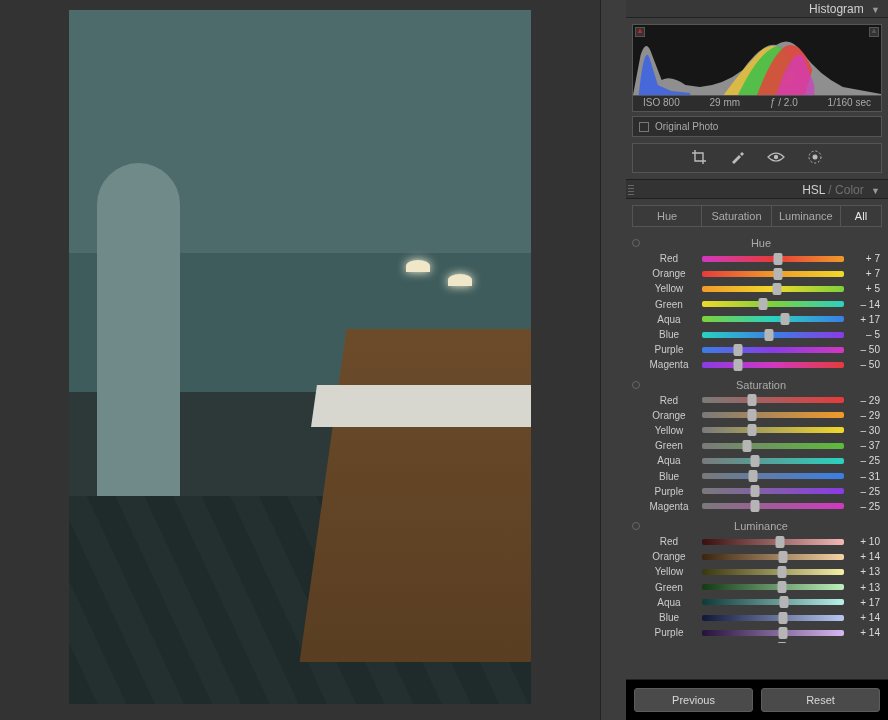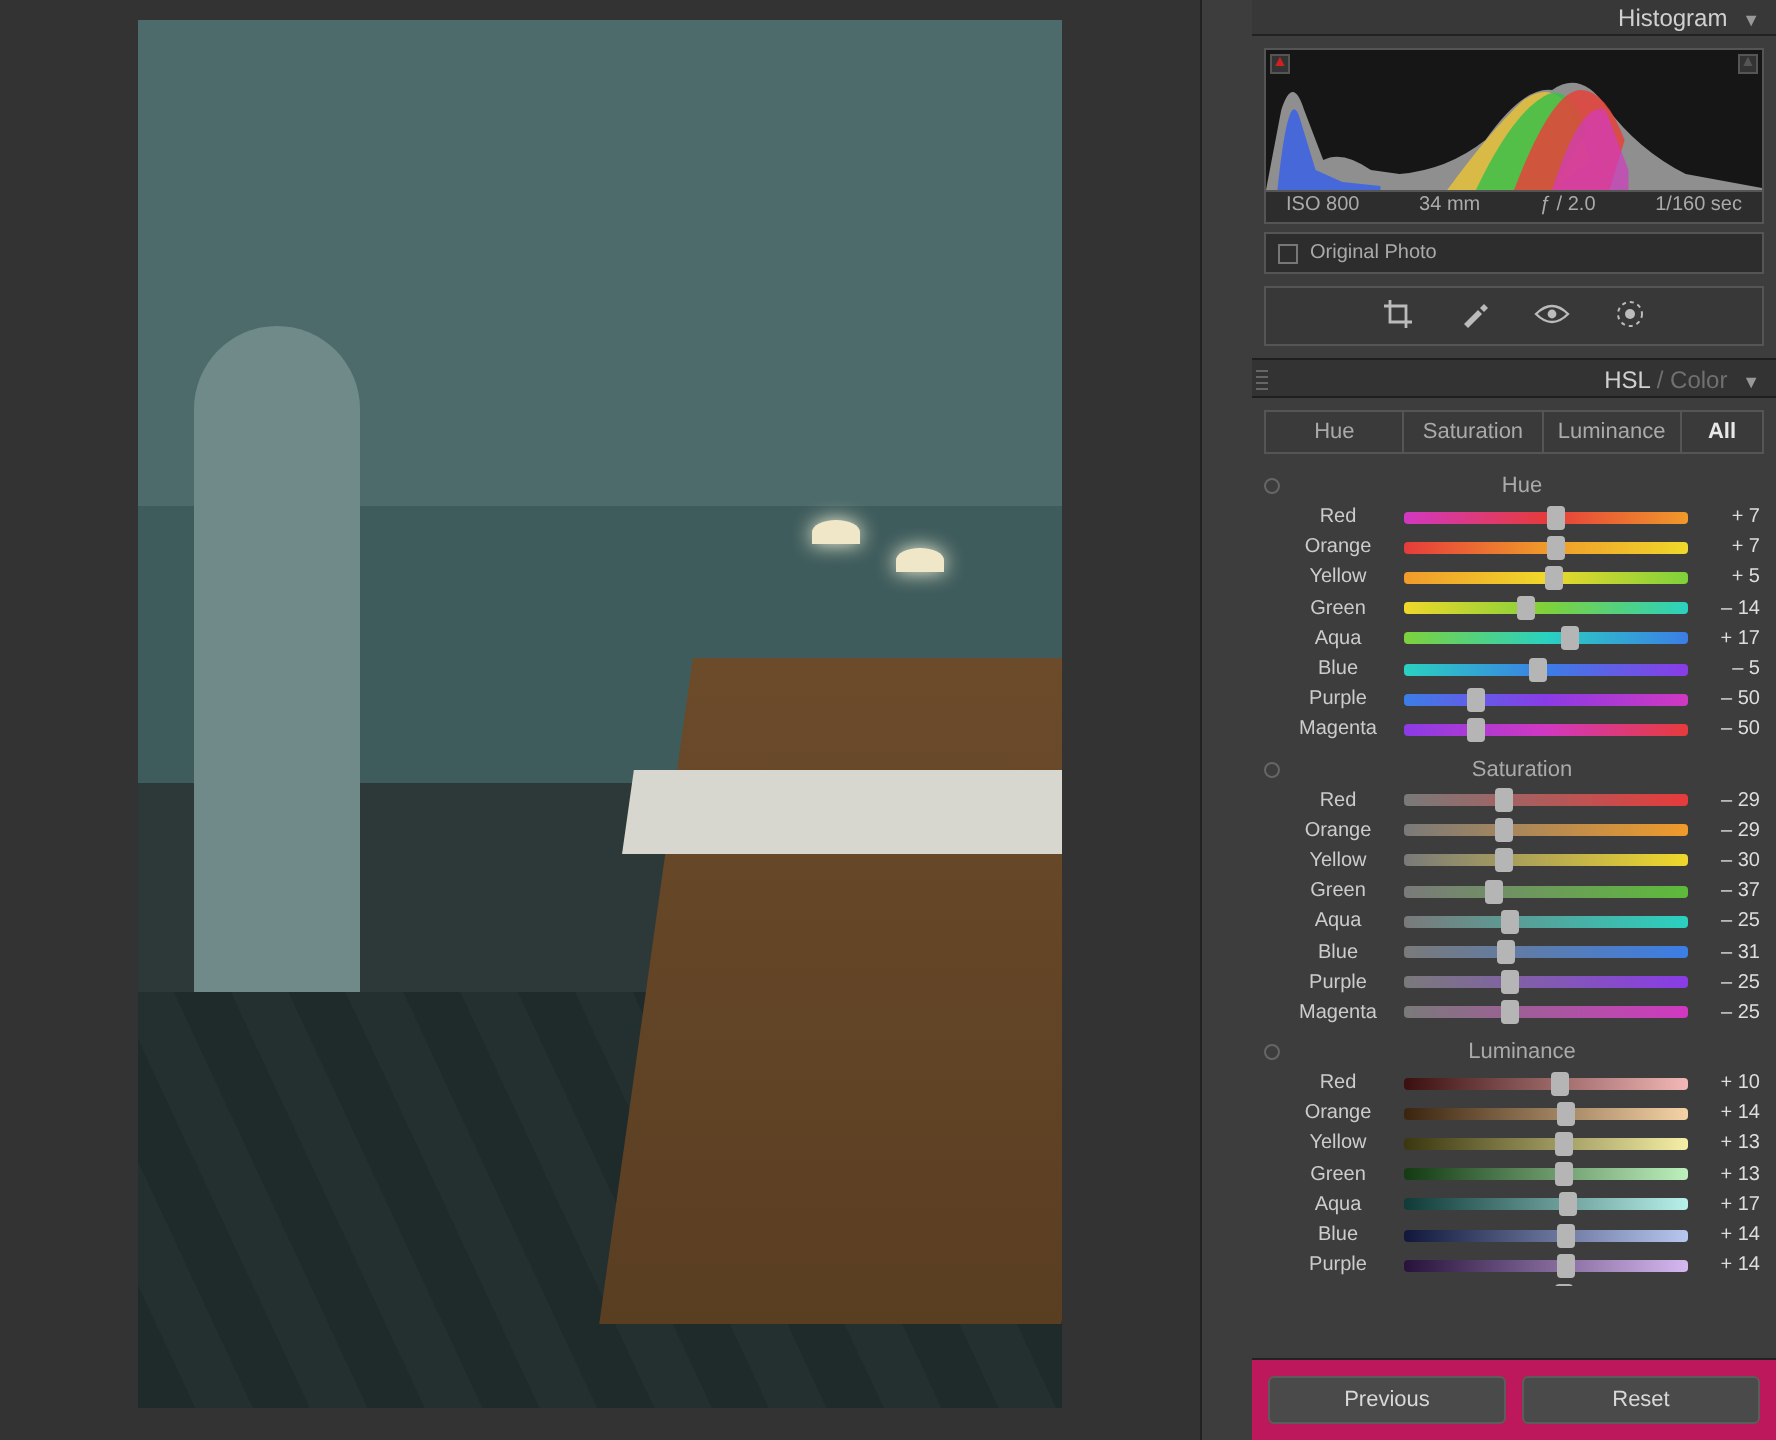--- a/index.html
+++ b/index.html
@@ -110,21 +110,21 @@
   .dim { color:#707070; }
   .tabs {
     display:flex; height:22px; margin: 6px 6px 0 6px;
     border:1px solid #555; background:#3a3a3a;
   }
   .tabs div {
     flex:1; text-align:center; line-height:20px; font-size:11px;
     border-right:1px solid #555; cursor:pointer; color:#aaa;
   }
   .tabs div:last-child{ border-right:none; flex:0 0 40px; }
-  .tabs .active { color:#e8e8e8;font-weight:bold; }
+  .tabs .active { color:#e8e8e8; }
   .sliders {
     flex:1; overflow:hidden; padding: 4px 8px 0 16px;
   }
   .group-title {
     text-align:center; color:#aaa; font-size:11px; margin:6px 0 2px 0;
     position:relative;
   }
   .group-title .tat {
     position:absolute; left:-10px; top:2px; width:8px; height:8px;
     border:1px solid #666; border-radius:50%;
@@ -137,21 +137,21 @@
     flex:1; height:6px; border-radius:2px; position:relative;
     background:#555;
   }
   .slider-handle {
     position:absolute; top:-3px; width:9px; height:12px;
     background:#b5b5b5; border-radius:2px; transform:translateX(-50%);
   }
   .slider-val { width:30px; text-align:right; font-size:10px; color:#ddd; font-variant-numeric: tabular-nums;}
   .footer-btns {
     display:flex; gap:8px; padding:8px; border-top:1px solid #222;
-    background:#be185d;
+    background:#000000;
     margin-top:36px;
   }
   .footer-btns button {
     flex:1; height:24px; background:#4a4a4a; border:1px solid #5c5c5c;
     color:#d8d8d8; font-size:11px; border-radius:3px; cursor:pointer;
   }
   
   .g-red{background:linear-gradient(90deg,#d138c0,#e63b3b,#f09a2a);}
   .g-orange{background:linear-gradient(90deg,#e63b3b,#f09a2a,#f0d82a);}
   .g-yellow{background:linear-gradient(90deg,#f09a2a,#f0d82a,#7ed13b);}
@@ -207,21 +207,21 @@
       <path d="M0,70 L8,30 Q14,12 20,30 L30,55 Q40,50 55,60 L70,62 Q95,60 115,45 Q135,18 150,20 Q165,10 178,28 Q195,50 220,62 L260,69 L260,70 Z" fill="#8f8f8f"></path>
       <path d="M6,70 Q12,15 18,35 L26,60 L40,66 L60,68 L60,70 Z" fill="#3b62e6" opacity="0.85"></path>
       <path d="M95,70 Q118,40 135,25 Q150,15 160,30 L170,55 L150,70 Z" fill="#e6c23b" opacity="0.85"></path>
       <path d="M110,70 Q130,30 148,22 Q160,18 168,40 L150,70 Z" fill="#3bbf4a" opacity="0.85"></path>
       <path d="M130,70 Q150,20 165,20 Q178,20 188,45 L180,70 Z" fill="#e6423b" opacity="0.85"></path>
       <path d="M150,70 Q165,25 178,30 L190,60 L190,70 Z" fill="#d13bc0" opacity="0.7"></path>
     </svg>
   </div>
   <div class="meta-row">
     <span>ISO 800</span>
-    <span>34 mm</span>
+    <span>29 mm</span>
     <span>ƒ / 2.0</span>
     <span>1/160 sec</span>
   </div>
   <div class="orig-row">
     <span class="chk"></span>
     <span>Original Photo</span>
   </div>
 
   <div class="tool-row">
     <span class="ico">

